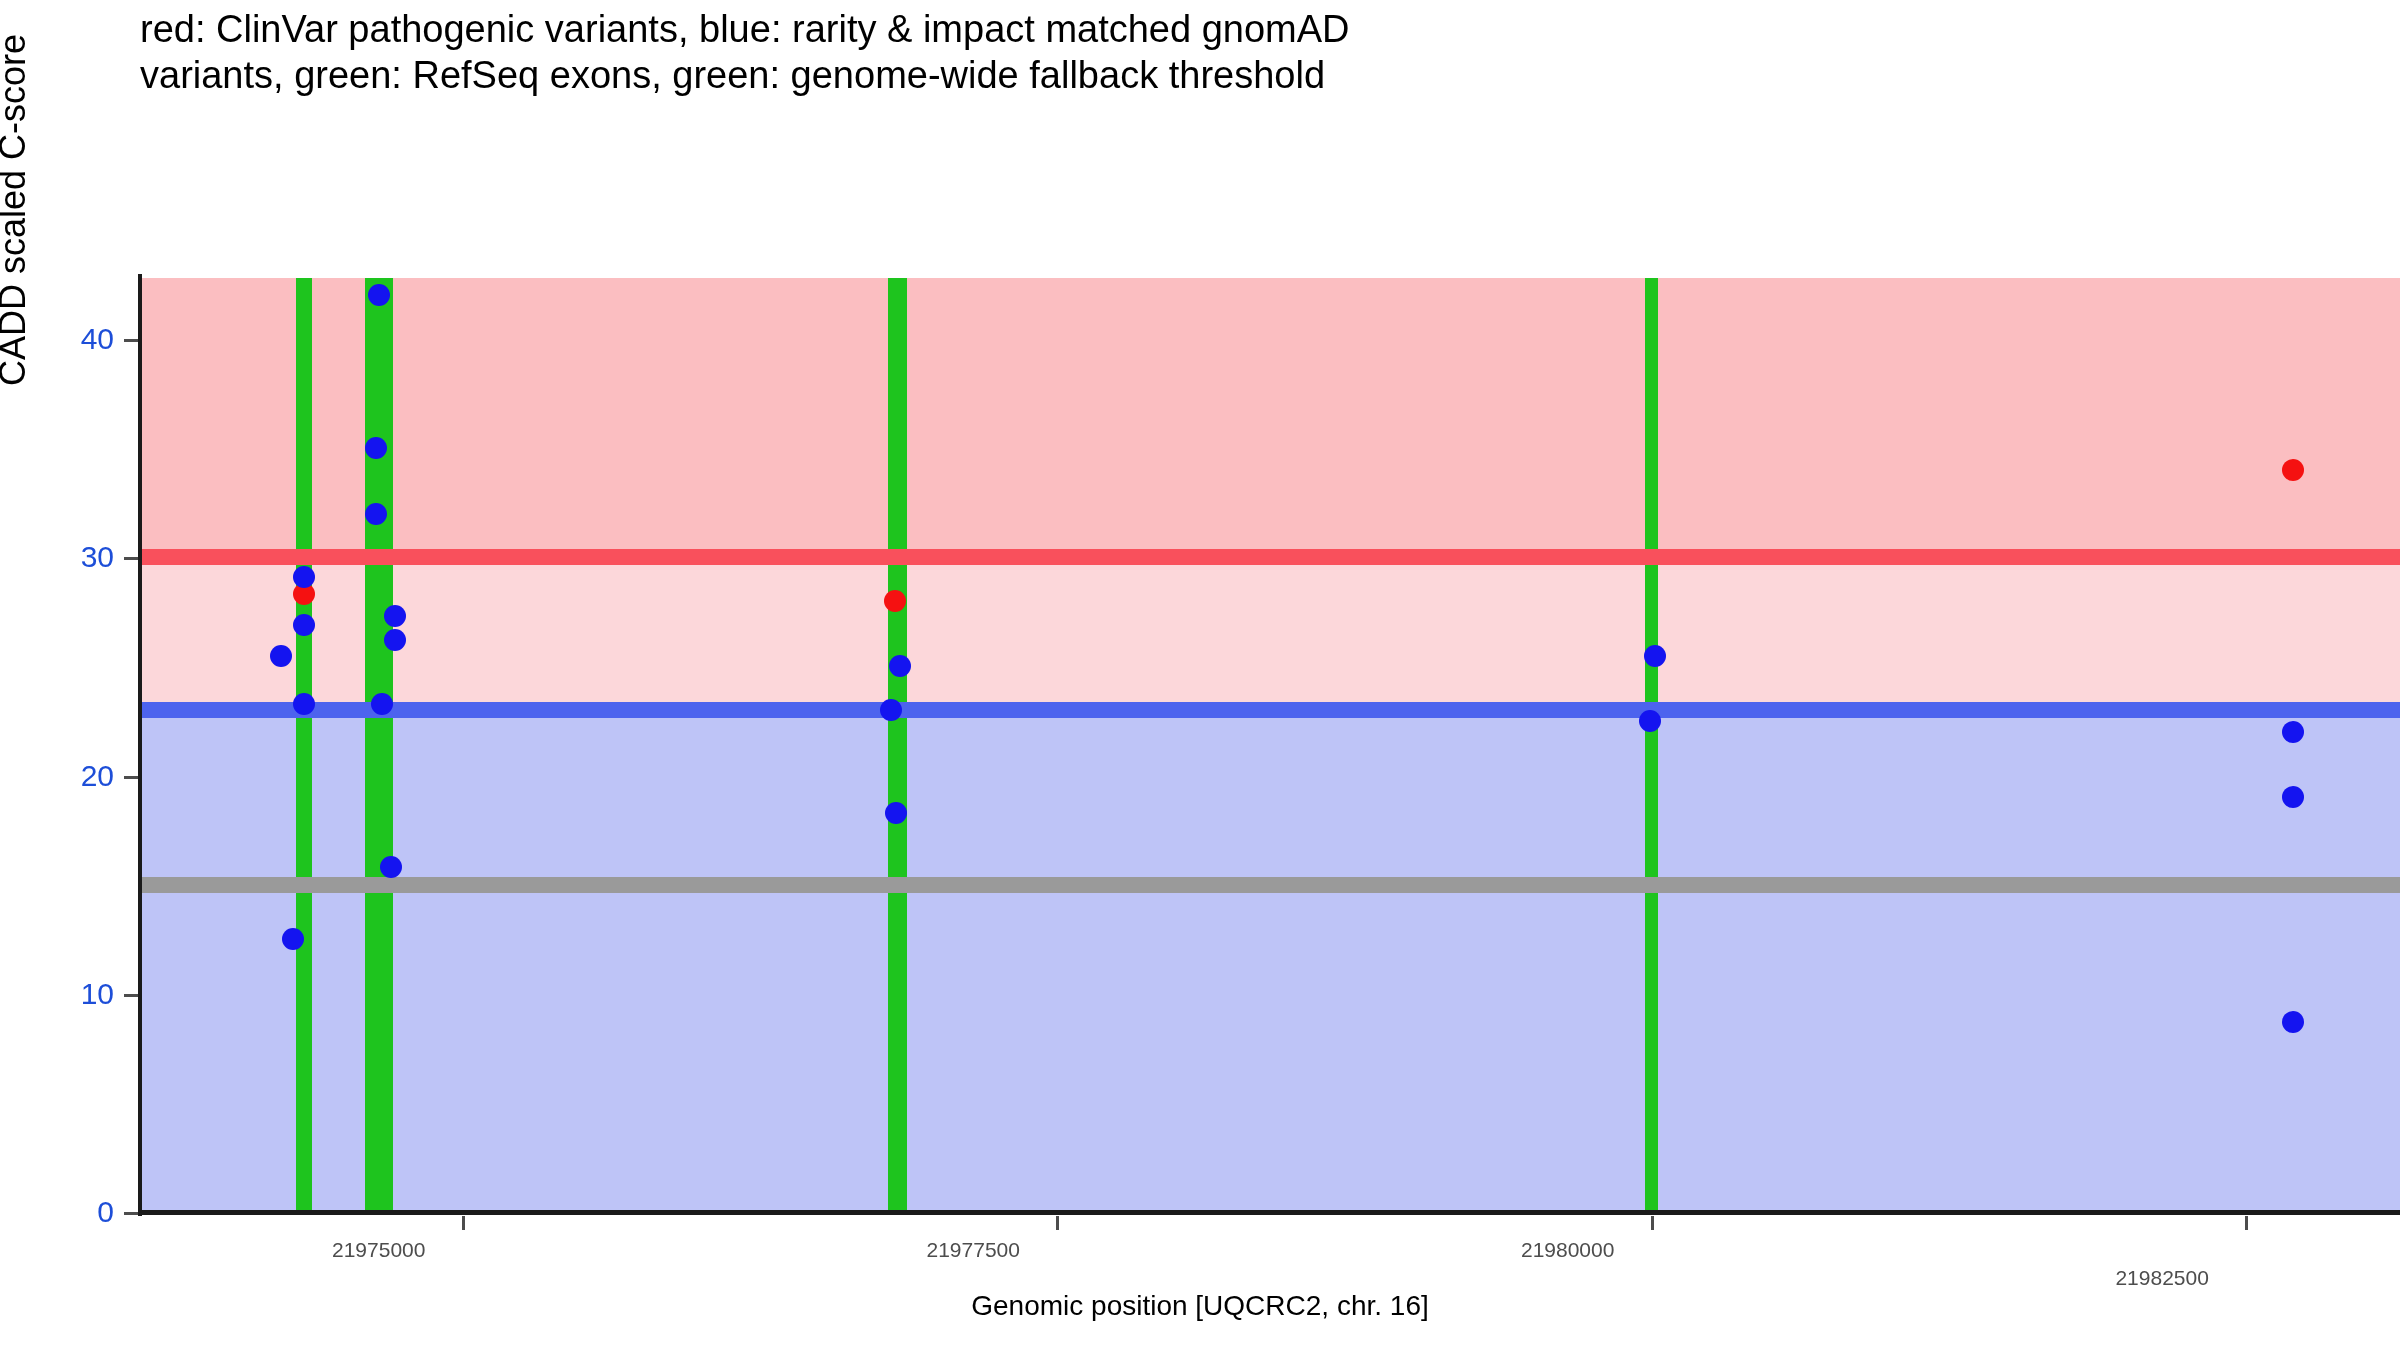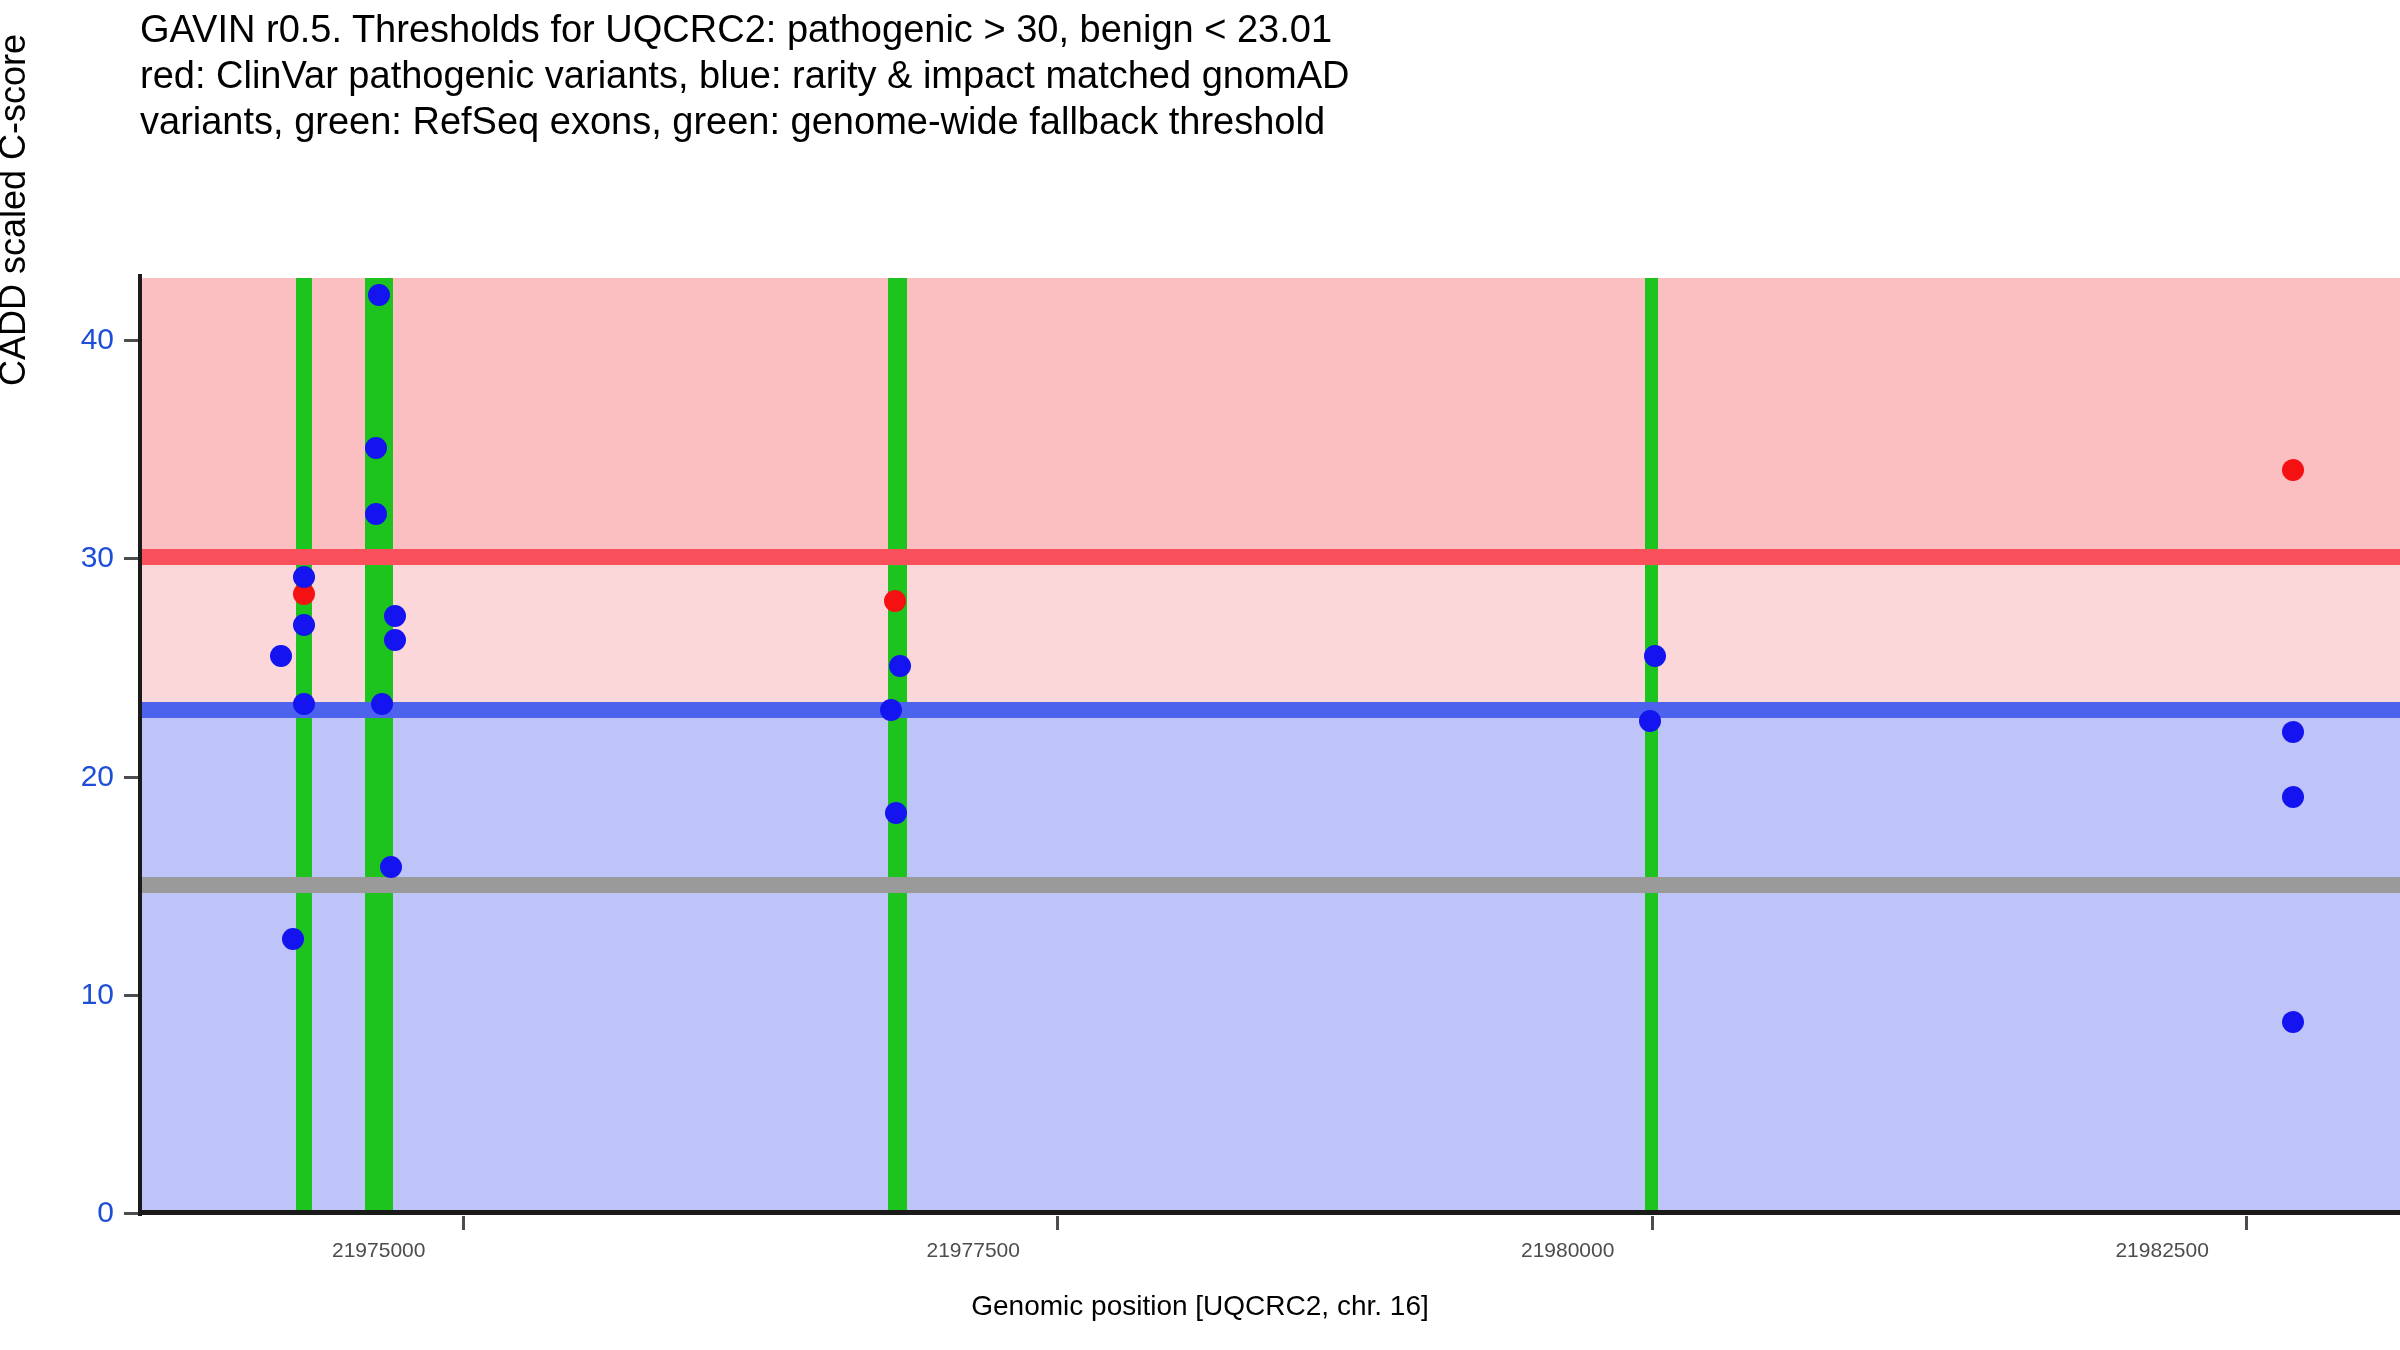--- a/index.html
+++ b/index.html
@@ -36,21 +36,20 @@
   #y-axis-title{position:absolute;left:-8px;top:430px;width:440px;font-size:36px;color:#000;
       transform:rotate(-90deg);transform-origin:left top;text-align:center;white-space:nowrap;}
   #x-axis-title{position:absolute;left:0;top:1290px;width:2400px;text-align:center;font-size:28px;color:#000;}
 </style>
 </head>
 <body>
 
 <div id="root">
 
   <div id="title-block">
-    <div class="tline">GAVIN r0.5. Thresholds for UQCRC2: pathogenic &gt; 30, benign &lt; 23.01</div>
     <div class="tline">red: ClinVar pathogenic variants, blue: rarity &amp; impact matched gnomAD</div>
     <div class="tline">variants, green: RefSeq exons, green: genome-wide fallback threshold</div>
   </div>
 
   <div id="plot-panel">
     <div id="panel-bg"></div>
     <div id="bands-layer">
         <div class="band" style="top: 0px; height: 279.327px; background: rgb(251, 190, 193);"></div>
         <div class="band" style="top: 279.327px; height: 152.539px; background: rgb(252, 215, 218);"></div>
         <div class="band" style="top: 431.866px; height: 502.134px; background: rgb(190, 196, 247);"></div>
@@ -108,18 +107,18 @@
       <div class="ytick-label" style="top: 339.103px;">40</div>
     </div>
   <div id="x-ticks">
       <div class="xtick" style="left: 462.016px;"></div>
       <div class="xtick-label" style="left: 462.016px;">21975000</div>
       <div class="xtick" style="left: 1056.49px;"></div>
       <div class="xtick-label" style="left: 1056.49px;">21977500</div>
       <div class="xtick" style="left: 1650.96px;"></div>
       <div class="xtick-label" style="left: 1650.96px;">21980000</div>
       <div class="xtick" style="left: 2245.44px;"></div>
-      <div class="xtick-label" style="left: 2245.44px;">21982500</div>
+      <div class="xtick-label" style="left: 2245.44px; margin-top: 28px;">21982500</div>
     </div>
 
   <div id="y-axis-title">CADD scaled C-score</div>
   <div id="x-axis-title">Genomic position [UQCRC2, chr. 16]</div>
 </div>
 
 </body></html>

